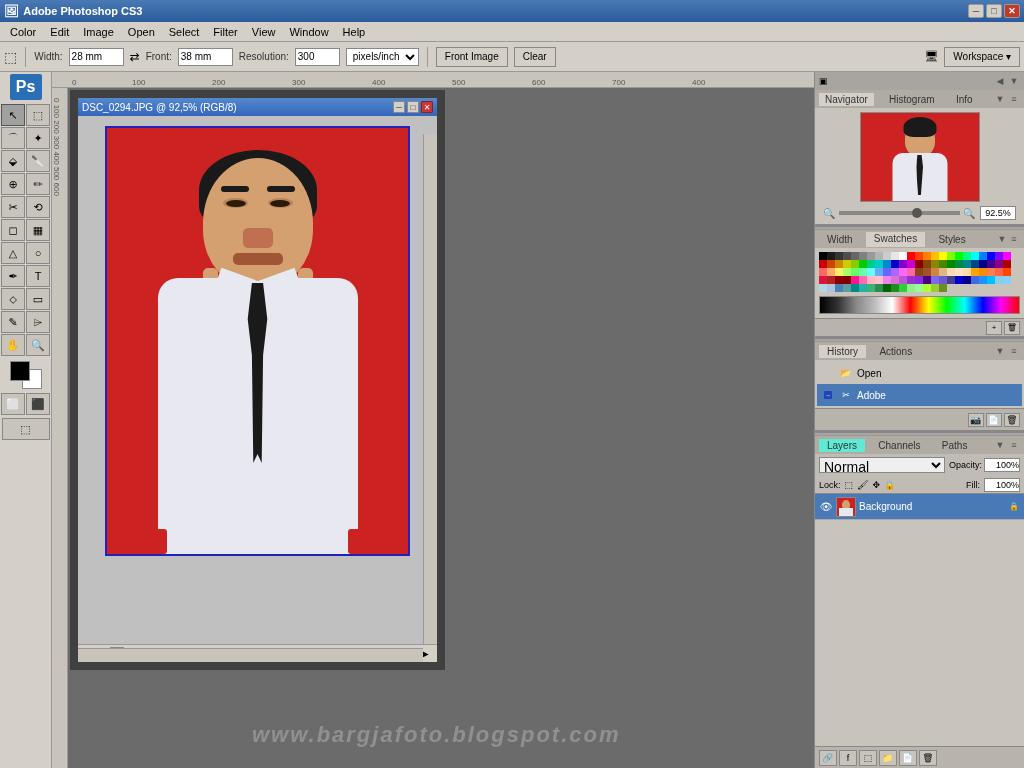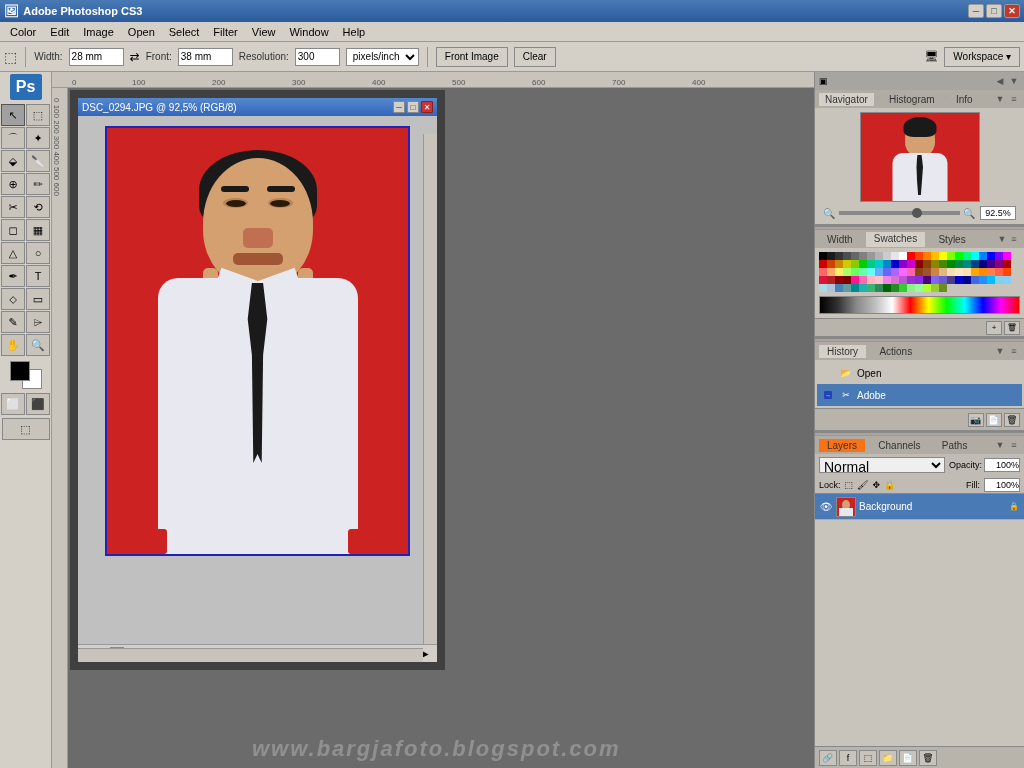--- a/index.html
+++ b/index.html
@@ -229,21 +229,21 @@
     }
 
     
     #layers-panel { background: #c8c4bc; flex: 1; display: flex; flex-direction: column; }
     #layers-header {
       height: 18px; background: #b0aca4; display: flex; align-items: center;
       padding: 0 4px; font-size: 10px; gap: 0; justify-content: space-between;
     }
     .layers-tabs { display: flex; }
     .layers-tab { padding: 1px 8px; cursor: pointer; font-size: 10px; color: #333; }
-    .layers-tab.active { background: #f97316; }
+    .layers-tab.active { background: #5eead4; }
     #layers-controls {
       height: 22px; background: #c0bbb4; display: flex; align-items: center;
       padding: 0 4px; gap: 4px;
     }
     .layer-mode-select { height: 16px; font-size: 14px; border: 1px solid #888; flex: 1; }
     .layer-opacity { display: flex; align-items: center; gap: 2px; font-size: 9px; }
     .layer-opacity-input { width: 36px; height: 14px; font-size: 9px; border: 1px solid #888; text-align: right; }
     #layers-lock {
       height: 18px; background: #c0bbb4; display: flex; align-items: center;
       padding: 0 4px; gap: 4px; font-size: 9px; border-bottom: 1px solid #888;
@@ -268,21 +268,21 @@
     }
 
     
     .panel-resize {
       height: 4px; background: #a8a4a0; cursor: ns-resize;
       border-top: 1px solid #888; border-bottom: 1px solid #999;
     }
 
     
     #watermark {
-      position: absolute; bottom: 6px; left: 200px; right: 200px;
+      position: absolute; bottom: 20px; left: 200px; right: 200px;
       text-align: center; font-size: 22px; color: rgba(255,255,255,0.25);
       font-weight: bold; letter-spacing: 2px; pointer-events: none;
       font-style: italic;
     }
 
     
     .collapse-btn { cursor: pointer; font-size: 9px; color: #555; width: 12px; height: 12px; display:flex; align-items:center; justify-content:center; }
 
     #right-top-bar {
       height: 18px; background: #a8a4a0; display: flex; align-items: center;

